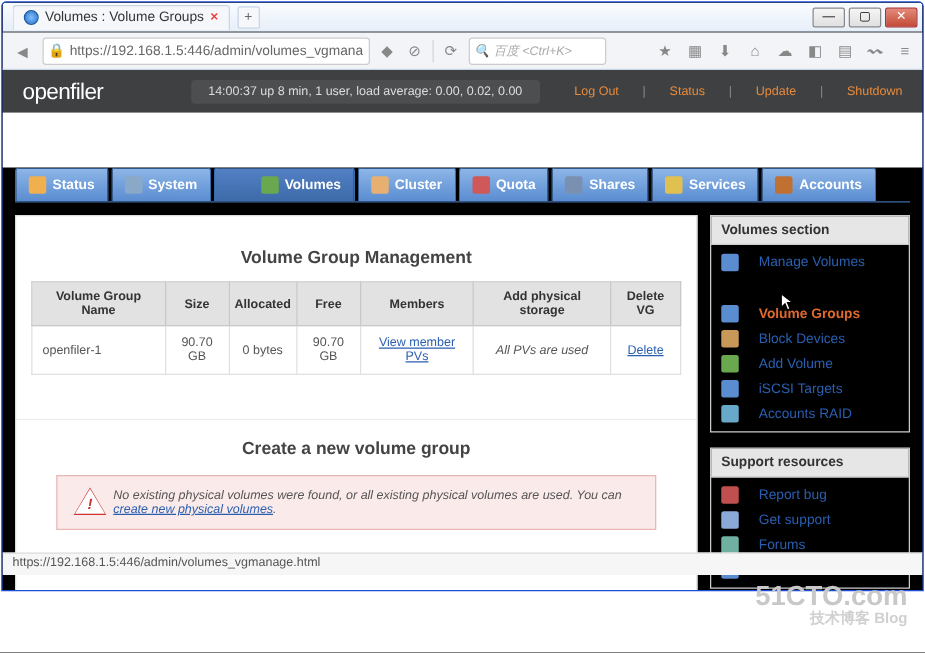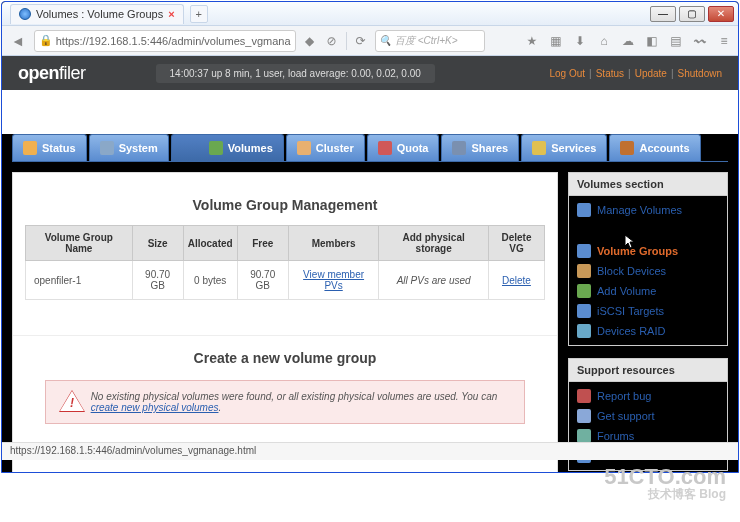--- a/index.html
+++ b/index.html
@@ -24,23 +24,23 @@
 .url-text { color: #666; flex: 1; overflow: hidden; white-space: nowrap; }
 .shield { color: #4a4; }
 .sep { width: 1px; height: 18px; background: #d0d6de; }
 .tool-ic { width: 16px; height: 16px; color: #888; text-align: center; line-height: 16px; font-size: 12px; cursor: pointer; }
 .search-box { flex: 0 0 110px; display: flex; align-items: center; height: 22px; border: 1px solid #ccc; border-radius: 3px; background: #fff; padding: 0 4px; gap: 3px; font-size: 10px; color: #aaa; font-style: italic; }
 .right-icons { display: flex; gap: 8px; margin-left: auto; }
 
 
 .app-hdr { height: 34px; background: #3e4042; display: flex; align-items: center; padding: 0 16px; color: #fff; }
 .logo { font-size: 18px; color: #fff; font-weight: normal; letter-spacing: -0.5px; }
-.logo b { font-weight: bold; }
+.logo b { font-weight: normal; }
 .status-pill { margin-left: 70px; background: #4c4e50; border-radius: 3px; padding: 4px 14px; font-size: 10px; color: #ddd; }
-.hdr-links { margin-left: auto; display: flex; gap: 4px; font-size: 10px; }
+.hdr-links { margin-left: auto; display: flex; gap: 19px; font-size: 10px; }
 .hdr-links a { color: #e88a3c; text-decoration: none; cursor: pointer; }
 .hdr-links span { color: #888; }
 
 .gap { height: 44px; background: #fff; }
 
 
 .nav { height: 28px; display: flex; border-bottom: 1px solid #3d6aa8; margin: 0 10px; }
 .nav-item { display: flex; align-items: center; padding: 0 10px; border: 1px solid #3d6aa8; border-bottom: none; margin-right: 2px; background: linear-gradient(#8db6e8,#5a8cd0); color: #fff; font-size: 11px; font-weight: bold; border-radius: 3px 3px 0 0; gap: 5px; cursor: pointer; }
 .nav-item.active { background: linear-gradient(#5280c4,#3d6aa8); padding-left: 37px; }
 .nav-ic { width: 14px; height: 14px; display: inline-block; border-radius: 2px; }
@@ -61,21 +61,21 @@
 
 .warn-box { margin: 14px 20px; border: 1px solid #e8b8b8; background: #fbeaea; padding: 10px 14px; display: flex; align-items: center; gap: 12px; font-style: italic; color: #555; font-size: 10px; }
 .warn-ic { width: 24px; height: 22px; position: relative; }
 .warn-tri { width: 0; height: 0; border-left: 12px solid transparent; border-right: 12px solid transparent; border-bottom: 20px solid #fff; position: absolute; top: 0; left: 0; }
 .warn-tri2 { width: 0; height: 0; border-left: 13px solid transparent; border-right: 13px solid transparent; border-bottom: 22px solid #c33; position: absolute; top: -1px; left: -1px; }
 .warn-ex { position: absolute; top: 5px; left: 10px; color: #c33; font-weight: bold; font-size: 12px; }
 
 .side-box { border: 1px solid #ccc; margin-bottom: 12px; }
 .side-hd { background: #e6e6e6; border-bottom: 1px solid #ccc; padding: 5px 8px; font-weight: bold; color: #333; font-size: 11px; }
 .side-list { padding: 4px 0; }
-.side-item { display: flex; align-items: center; gap: 6px; padding: 3px 8px; color: #2a5fb0; font-size: 11px; cursor: pointer; }
+.side-item { display: flex; align-items: center; gap: 16px; padding: 3px 8px; color: #2a5fb0; font-size: 11px; cursor: pointer; }
 .side-item.active { color: #e06a2c; font-weight: bold; margin-top: 21px; }
 .side-ic { width: 14px; height: 14px; display: inline-block; border-radius: 2px; }
 
 .status-bar { position: absolute; bottom: 12px; left: 0; right: 0; height: 18px; background: #f6f6f6; border-top: 1px solid #ddd; padding: 2px 8px; font-size: 10px; color: #555; }
 
 
 .cursor { position: absolute; left: 622px; top: 234px; width: 16px; height: 16px; z-index: 100; pointer-events: none; }
 
 
 .wm { position: absolute; right: 14px; bottom: 22px; color: #c8c8c8; font-weight: bold; font-size: 22px; text-align: right; line-height: 1; z-index: 50; font-family: Arial; }
@@ -239,21 +239,21 @@
             <div class="side-item">
               <span class="side-ic" style="background:#6aa850"></span>
               <span>Add Volume</span>
             </div>
             <div class="side-item">
               <span class="side-ic" style="background:#5a8cd0"></span>
               <span>iSCSI Targets</span>
             </div>
             <div class="side-item">
               <span class="side-ic" style="background:#68a8c8"></span>
-              <span>Devices RAID</span>
+              <span>Accounts RAID</span>
             </div>
           </div>
       </div>
       <div class="side-box">
         <div class="side-hd">Support resources</div>
         <div class="side-list" id="sup-list">
             <div class="side-item">
               <span class="side-ic" style="background:#c05050"></span>
               <span>Report bug</span>
             </div>

